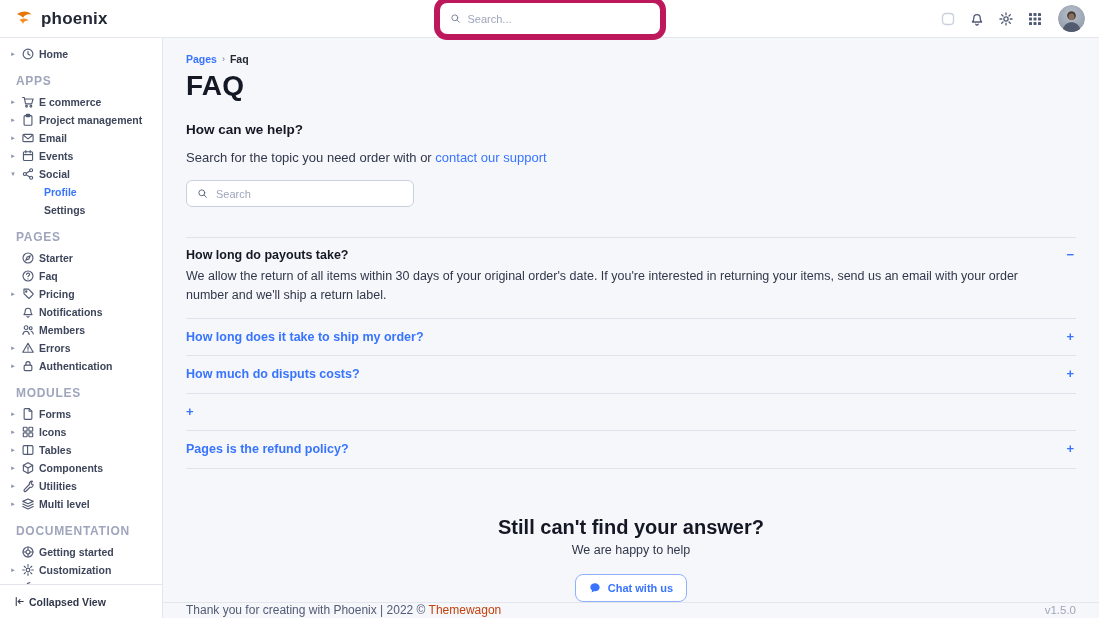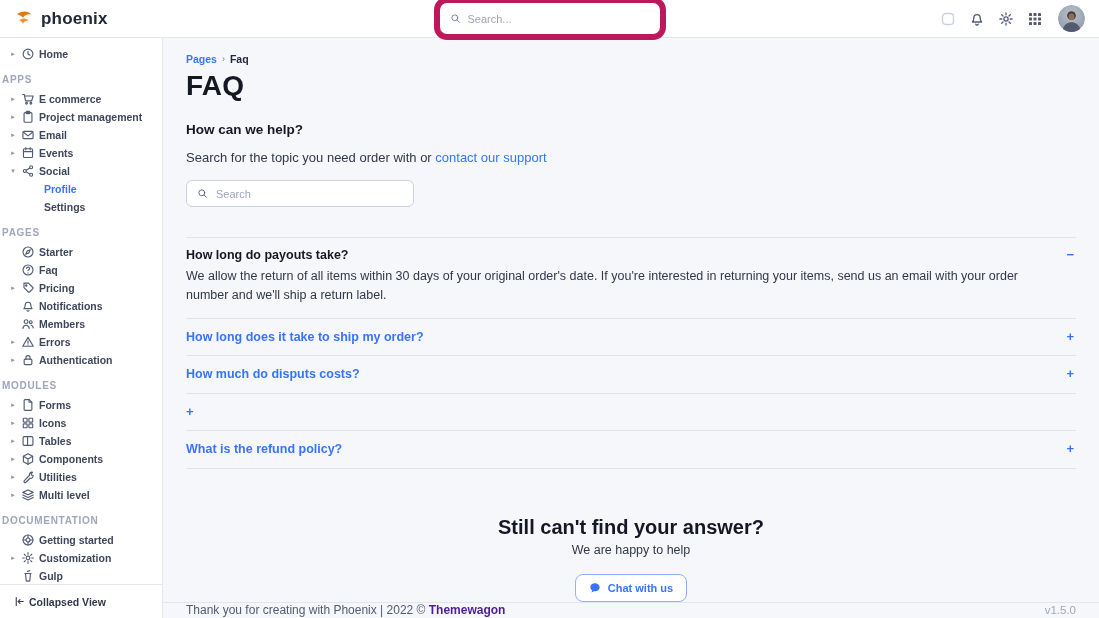--- a/index.html
+++ b/index.html
@@ -22,22 +22,22 @@
   .nav-ico { width:16px; height:16px; display:inline-flex; cursor:pointer; }
   .nav-ico svg { width:16px; height:16px; }
   .nav-ico.theme { color:#cbd0dd; }
   .avatar { width:27px; height:27px; border-radius:50%; overflow:hidden; cursor:pointer; margin-left:2px; }
   .avatar svg { width:100%; height:100%; display:block; }
 
   
   .shell { display:flex; height:580px; }
   .sidebar { width:163px; background:#fff; border-right:1px solid #e3e6ed; display:flex; flex-direction:column; }
   .side-nav { flex:1 1 auto; overflow:hidden; padding-top:7px; }
-  .section-label { font-size:10px; font-weight:700; letter-spacing:.7px; color:#9fa6bc;
-                   text-transform:uppercase; padding:0 2px; margin:11px 0 5px; }
+  .section-label { font-size:12px; font-weight:700; letter-spacing:.7px; color:#9fa6bc;
+                   text-transform:uppercase; padding:0 16px; margin:11px 0 5px; }
   .nav-item { display:flex; align-items:center; height:18px; padding:0 8px 0 9px; gap:4px;
               cursor:pointer; color:#3e465b; }
   .nav-item .chev { width:8px; font-size:7px; color:#8a94ad; text-align:center; flex:0 0 auto; }
   .nav-item .nav-ic { width:14px; height:14px; flex:0 0 auto; display:inline-flex; color:#525b75; }
   .nav-item .nav-ic svg { width:14px; height:14px; }
   .nav-item .lbl { font-size:10.5px; font-weight:600; white-space:nowrap; }
   .nav-child { display:flex; align-items:center; height:18px; padding-left:44px; cursor:pointer; }
   .nav-child .lbl { font-size:10.5px; font-weight:600; color:#3e465b; }
   .nav-child.active .lbl { color:#3874ff; }
   .side-bottom { flex:0 0 34px; border-top:1px solid #e3e6ed; display:flex; align-items:center;
@@ -76,21 +76,21 @@
   .cta-title { font-size:20px; font-weight:800; color:#141824; }
   .cta-sub { font-size:12.5px; color:#31374a; margin-top:4px; }
   .cta-btn { margin-top:17px; display:inline-flex; align-items:center; gap:7px; background:#fff;
              border:1px solid #8fb0fe; color:#3874ff; font-weight:700; font-size:11px;
              border-radius:8px; padding:7px 13px; cursor:pointer; font-family:"Liberation Sans",sans-serif; }
   .cta-btn svg { width:12px; height:12px; }
 
   .footer { margin-top:auto; border-top:1px solid #e3e6ed; height:38px; display:flex; align-items:center;
             justify-content:space-between; padding:0 23px; background:#f5f7fa; }
   .footer-left { font-size:12px; color:#525b75; }
-  .footer-left a { color:#4c1d95; text-decoration:none; cursor:pointer;font-weight:bold; }
+  .footer-left a { color:#c2410c; text-decoration:none; cursor:pointer; }
   .footer-right { font-size:11.5px; color:#9fa6bc; }
 </style>
 </head>
 <body>
 
 <div class="navbar">
   <div class="brand">
     <span style="display:inline-flex;">
       <svg width="21" height="21" viewBox="0 0 24 24">
         <path fill="#e5780b" d="M3.5 7.2C8.5 2.6 16.5 3 20 7.6c-4.6-1-8 .4-9.6 3.6-1.8-2.4-4.9-3.4-6.9-4z"></path>
@@ -457,21 +457,21 @@
               <span class="faq-toggle">+</span>
             </div>
           </div>
           <div class="faq-item">
             <div class="faq-row">
               <span class="faq-toggle">+</span>
             </div>
           </div>
           <div class="faq-item">
             <div class="faq-row">
-              <div class="faq-q">What is the refund policy?</div>
+              <div class="faq-q">Pages is the refund policy?</div>
               <span class="faq-toggle">+</span>
             </div>
           </div>
         </div>
 
       <div class="cta">
         <div class="cta-title">Still can't find your answer?</div>
         <div class="cta-sub">We are happy to help</div>
         <button class="cta-btn">
           <span style="display:inline-flex;">

